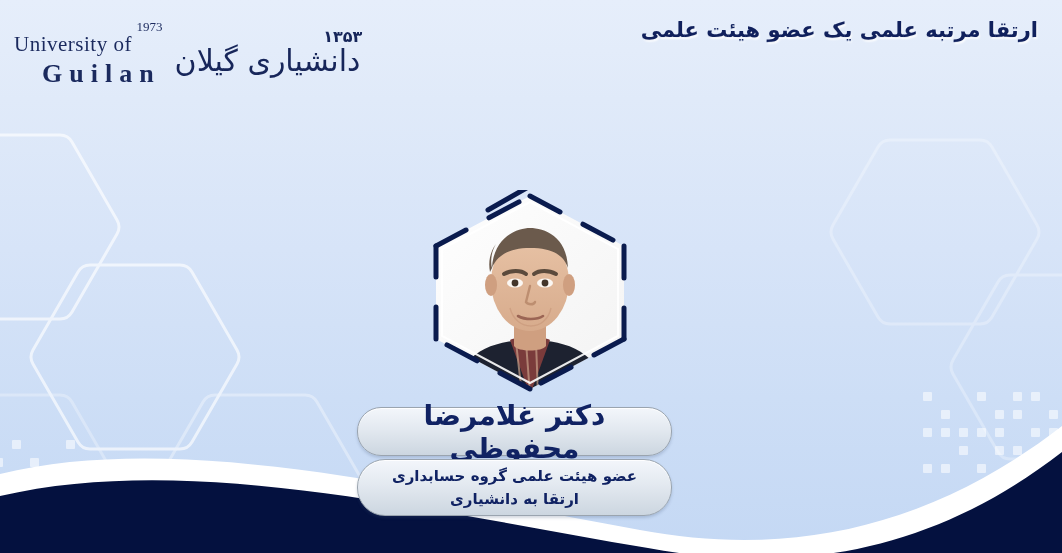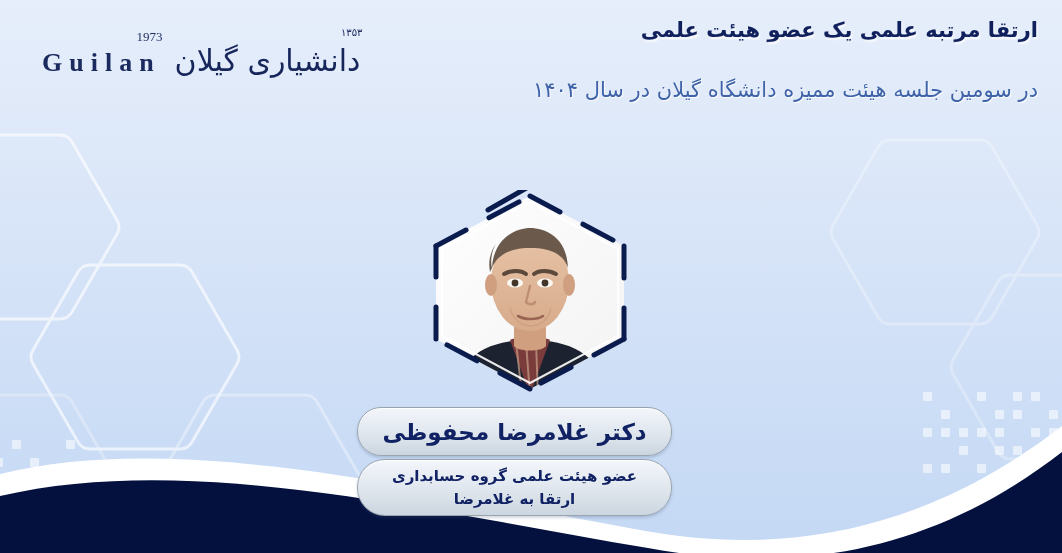--- a/index.html
+++ b/index.html
@@ -45,21 +45,21 @@
     position:absolute;top:-14px;right:-2px;font-size:13px;
     font-family:"Liberation Serif","DejaVu Serif",serif;color:#1b2a5e;letter-spacing:0;
   }
   .emblem{margin:0 6px 0 8px;}
   .logo-fa{
     font-size:30px;color:#17265a;direction:rtl;
     font-family:"DejaVu Sans","Liberation Sans",sans-serif;
     white-space:nowrap;position:relative;
   }
   .logo-fa-year{
-    position:absolute;right:-2px;top:-16px;font-size:10px;color:#17265a;
+    position:absolute;right:-2px;top:-16px;font-size:16px;color:#17265a;font-weight:bold;
   }
 
   .title{
     position:absolute;right:24px;top:18px;width:640px;text-align:right;
     font-size:21px;font-weight:bold;color:#10205c;direction:rtl;
     text-shadow:1px 2px 2px rgba(255,255,255,.95), 0 1px 0 rgba(130,150,190,.5);
     letter-spacing:0;
   }
   .subtitle{
     position:absolute;right:24px;top:78px;width:640px;text-align:right;
@@ -75,21 +75,21 @@
   .pill{
     position:absolute;
     background:linear-gradient(180deg,#f3f6fb 0%,#e3e9f0 45%,#ccd6e0 100%);
     border:1px solid #9aa4af;
     box-shadow:0 2px 3px rgba(60,80,120,.22), inset 0 1px 0 rgba(255,255,255,.9);
     display:flex;align-items:center;justify-content:center;
     color:#102263;font-weight:bold;direction:rtl;text-align:center;
   }
   #name-pill{
     left:357px;top:407px;width:313px;height:47px;border-radius:24px;
-    font-size:23px;
+    font-size:28px;
   }
   #role-pill{
     left:357px;top:459px;width:313px;height:55px;border-radius:28px;
     font-size:15px;flex-direction:column;line-height:1.5;
   }
 </style>
 </head>
 <body>
 
 <div id="poster">
@@ -150,20 +150,21 @@
 
     <svg class="wave" viewBox="0 0 1062 175" preserveAspectRatio="none">
       <path d="M0 96 C 180 52, 420 112, 640 152 C 790 180, 930 150, 1062 48 L1062 175 L0 175 Z" fill="#ffffff"></path>
       <path d="M0 118 C 190 74, 420 132, 648 170 C 800 198, 935 172, 1062 74 L1062 175 L0 175 Z" fill="#04113f"></path>
     </svg>
   </div>
 
   <div class="logo">
     <div class="logo-en">
       <div class="l1">
+        <span>University of</span>
         <span class="logo-year">1973</span>
       </div>
       <div class="l2">Guilan</div>
     </div>
 
     <svg class="emblem" width="62" height="78" viewBox="0 0 62 78">
       <rect x="5" y="5" width="52" height="68" rx="7" ry="7" fill="none" stroke="#1b2a5e" stroke-width="3"></rect>
       <g fill="none" stroke="#1b2a5e" stroke-width="2.4" stroke-linecap="round">
         <path d="M31 24 C31 16, 23 13, 19 18 C14 24, 18 31, 23 33 C16 33, 11 39, 13 47 C14 54, 21 58, 26 54 C29 51, 30 45, 31 40"></path>
         <path d="M31 24 C31 16, 39 13, 43 18 C48 24, 44 31, 39 33 C46 33, 51 39, 49 47 C48 54, 41 58, 36 54 C33 51, 32 45, 31 40"></path>
@@ -173,21 +174,20 @@
       <circle cx="31" cy="21" r="3.6" fill="#1b2a5e"></circle>
     </svg>
 
     <div class="logo-fa">
       <span class="logo-fa-year">۱۳۵۳</span>
       <span>دانشیاری گیلان</span>
     </div>
   </div>
 
   <div class="title">ارتقا مرتبه علمی یک عضو هیئت علمی</div>
-  <div class="subtitle">در سومین جلسه هیئت ممیزه دانشگاه گیلان در سال ۱۴۰۴</div>
 
   <div class="portrait">
     <svg width="224" height="205" viewBox="0 0 224 205">
       <defs>
         <clipPath id="hexclip">
           <path d="M112 6 L206 56 L206 149 L112 199 L18 149 L18 56 Z"></path>
         </clipPath>
         <linearGradient id="skin" x1="0" y1="0" x2="0" y2="1">
           <stop offset="0" stop-color="#e8c3a6"></stop>
             <stop offset="1" stop-color="#d7ab8c"></stop>
@@ -245,16 +245,16 @@
       </g>
     </svg>
   </div>
 
   <div class="pill" id="name-pill">
     <span>دکتر غلامرضا محفوظی</span>
   </div>
 
   <div class="pill" id="role-pill">
     <span>عضو هیئت علمی گروه حسابداری</span>
-    <span>ارتقا به غلامرضا</span>
+    <span>ارتقا به دانشیاری</span>
   </div>
 
 </div>
 
 </body></html>

